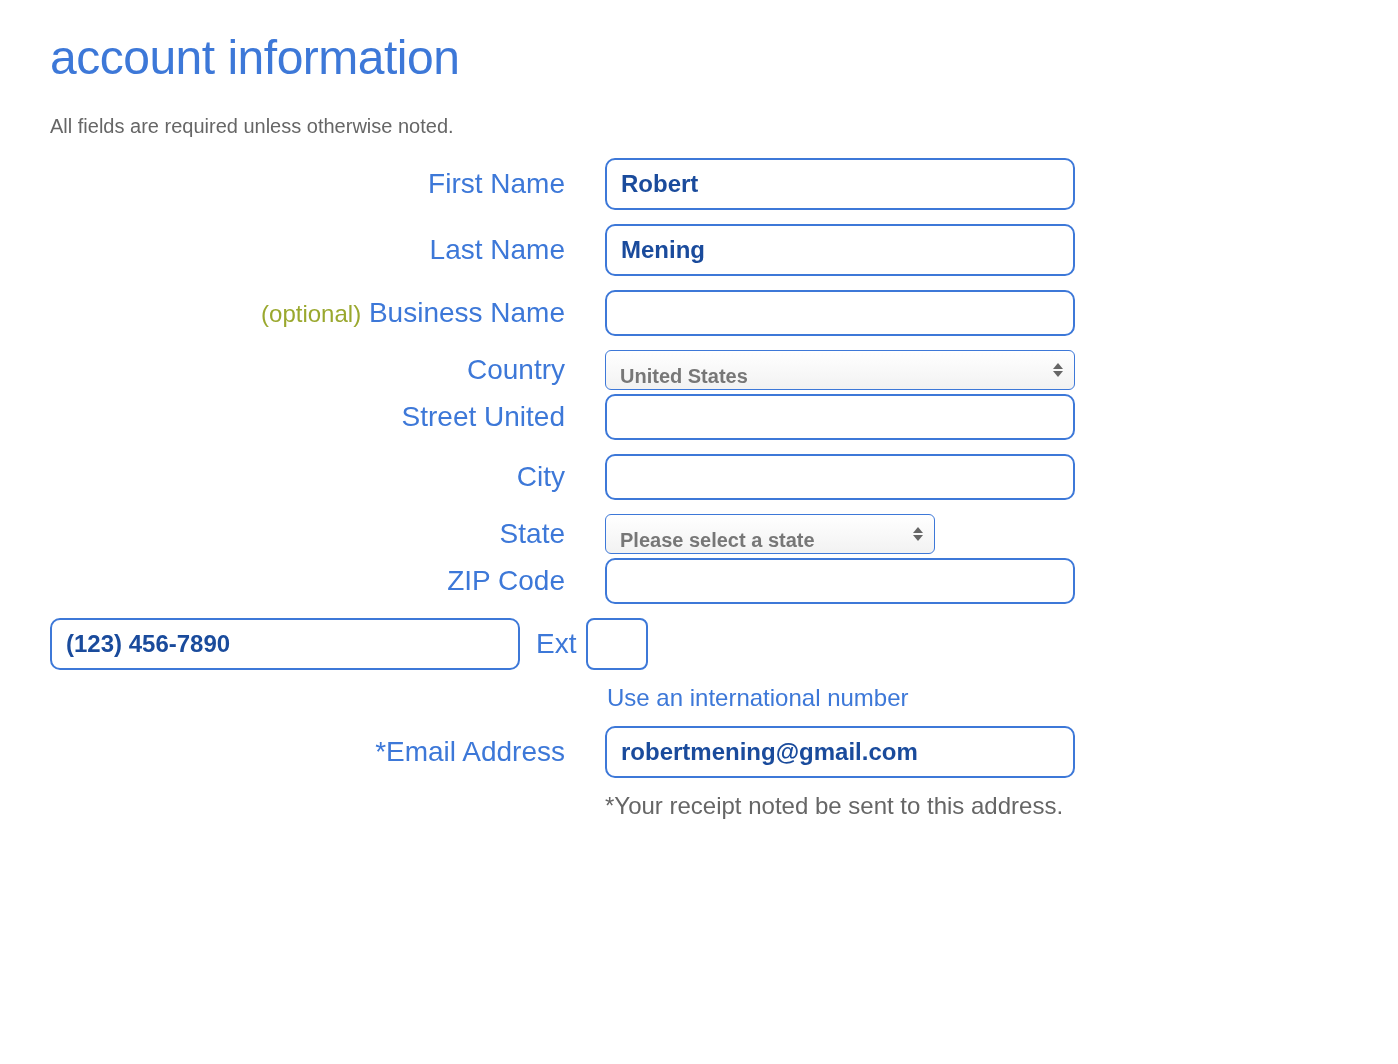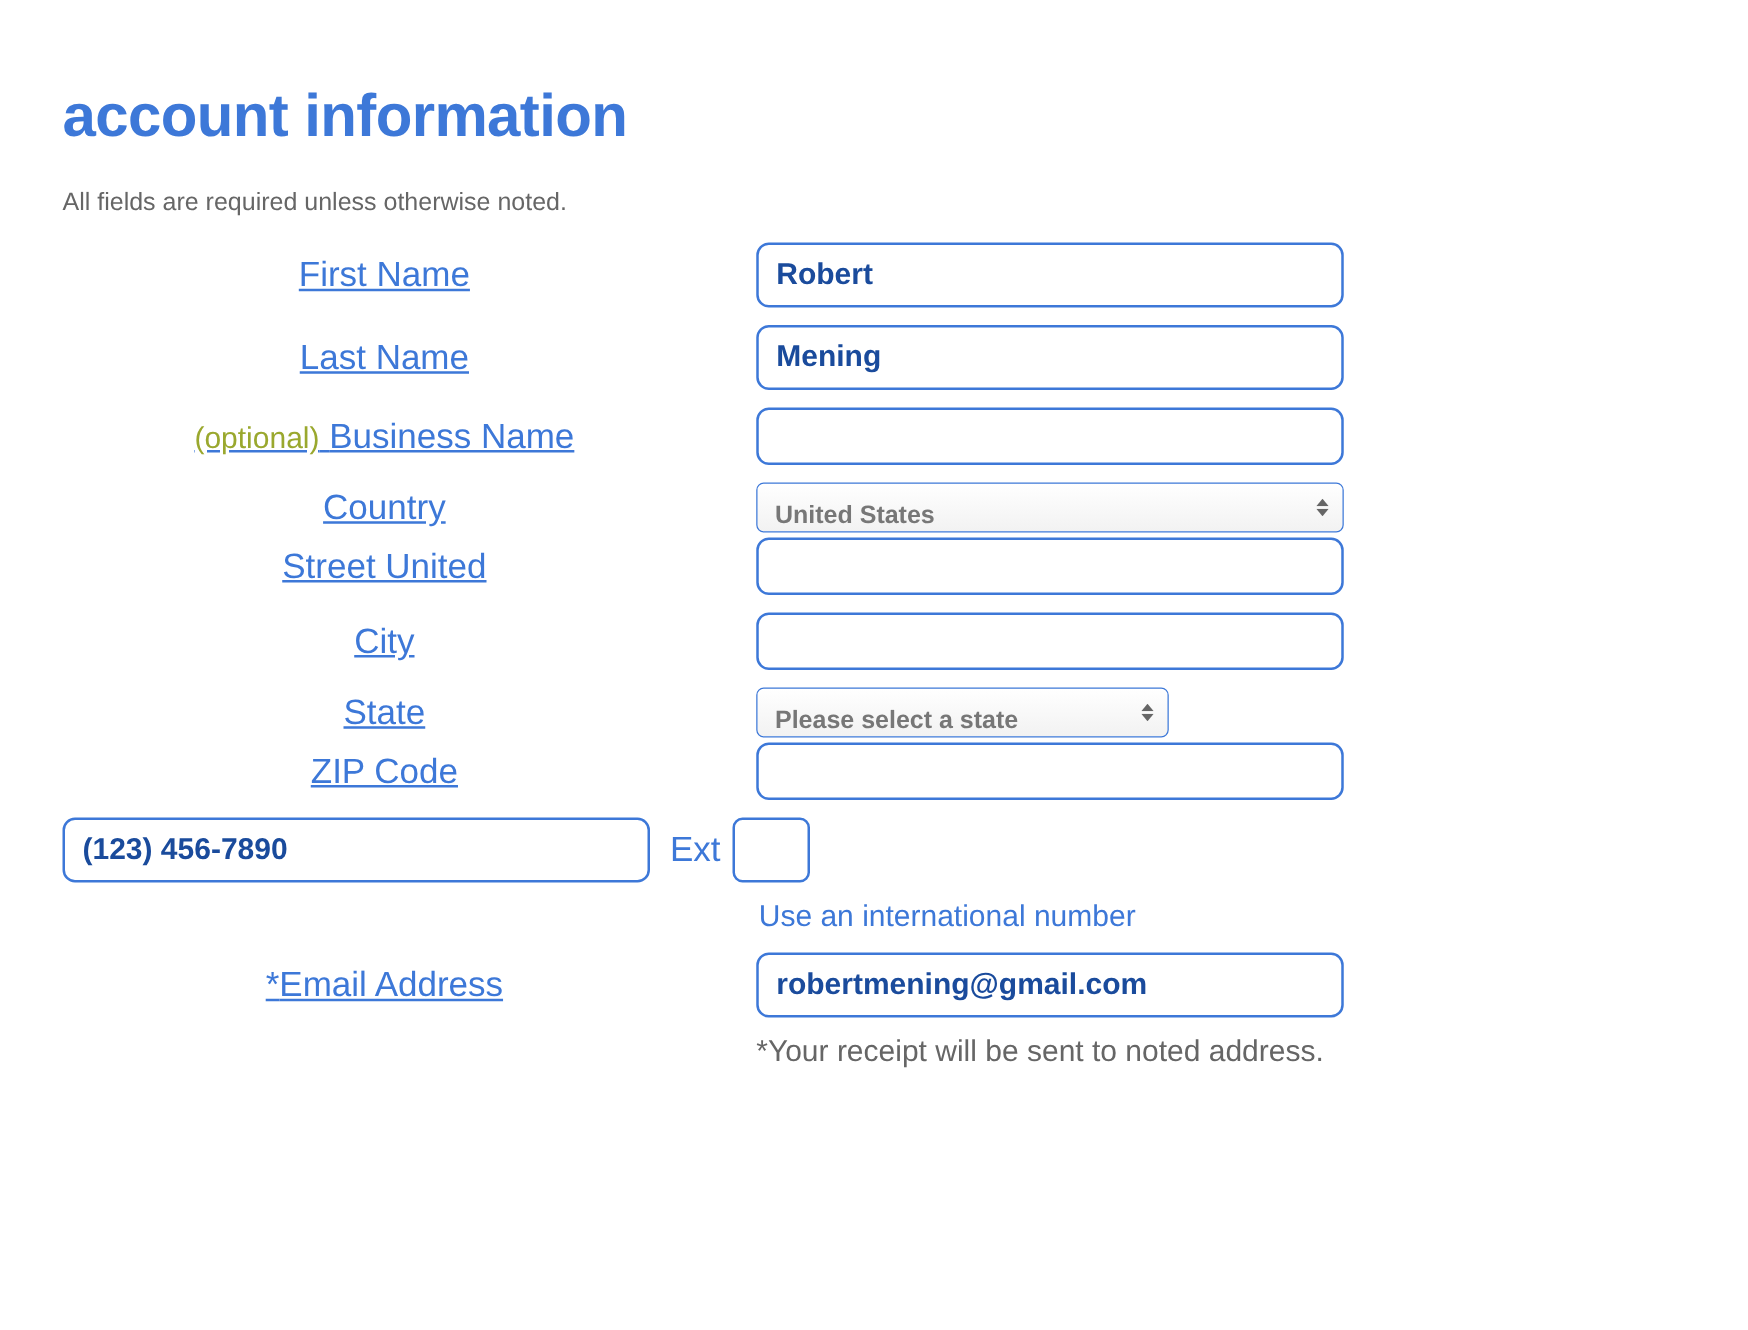--- a/index.html
+++ b/index.html
@@ -8,45 +8,43 @@
       padding: 0;
     }
     body {
       font-family: -apple-system, BlinkMacSystemFont, "Segoe UI", Helvetica, Arial, sans-serif;
       background: #ffffff;
       padding: 30px 50px;
       width: 1398px;
     }
     .page-title {
       font-size: 48px;
-      font-weight: 700;
+      font-weight: 400;
       color: #3d78d8;
       margin-bottom: 30px;
       letter-spacing: -0.5px;
-      margin-top: 36px;
     }
     .subtitle {
       font-size: 20px;
       font-weight: 300;
       color: #666666;
       margin-bottom: 20px;
     }
     .form-row {
       display: flex;
       align-items: center;
       margin-bottom: 14px;
     }
     .label-col {
       width: 555px;
-      text-align: center;
+      text-align: right;
       padding-right: 40px;
       font-size: 28px;
       font-weight: 300;
       color: #3d78d8;
-      text-decoration: underline;
     }
     .optional-tag {
       color: #9aa82e;
       font-size: 24px;
       font-weight: 400;
     }
     .asterisk {
       color: #3d78d8;
     }
     .input-col {
@@ -254,13 +252,13 @@
 
 <div class="form-row">
   <div class="label-col">
     <span class="asterisk">*</span><span>Email Address</span>
   </div>
   <div class="input-col">
     <input type="text" class="text-input" value="robertmening@gmail.com" style="">
   </div>
 </div>
 
-<p class="receipt-text">*Your receipt will be sent to noted address.</p>
+<p class="receipt-text">*Your receipt noted be sent to this address.</p>
 
 </body></html>

